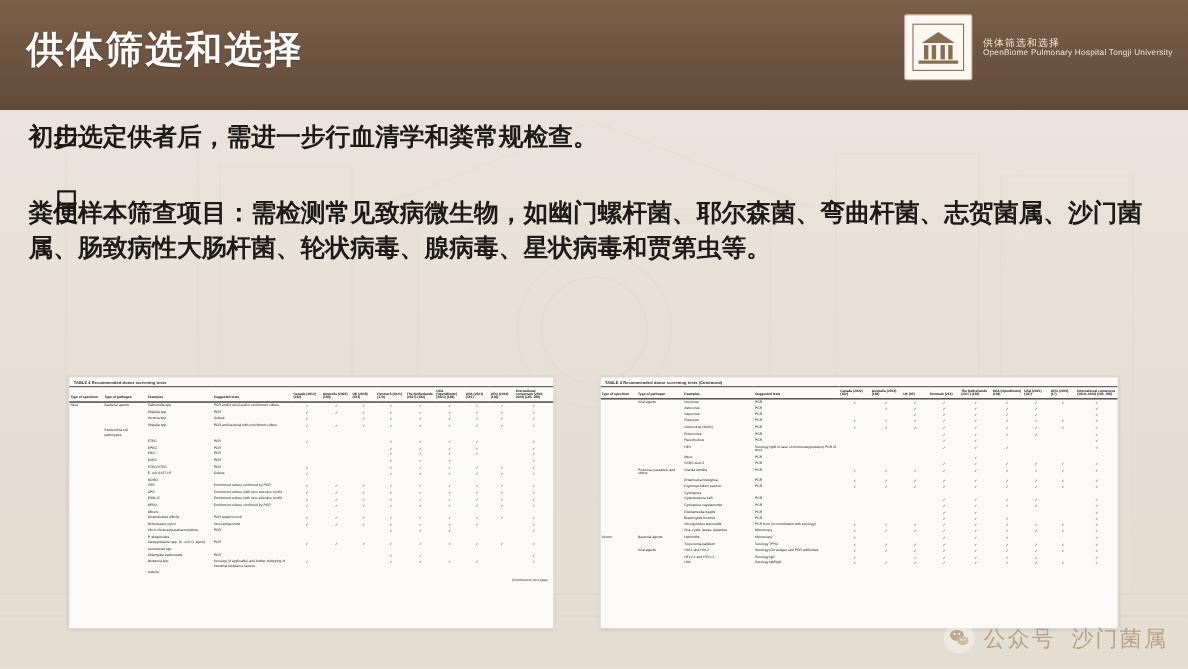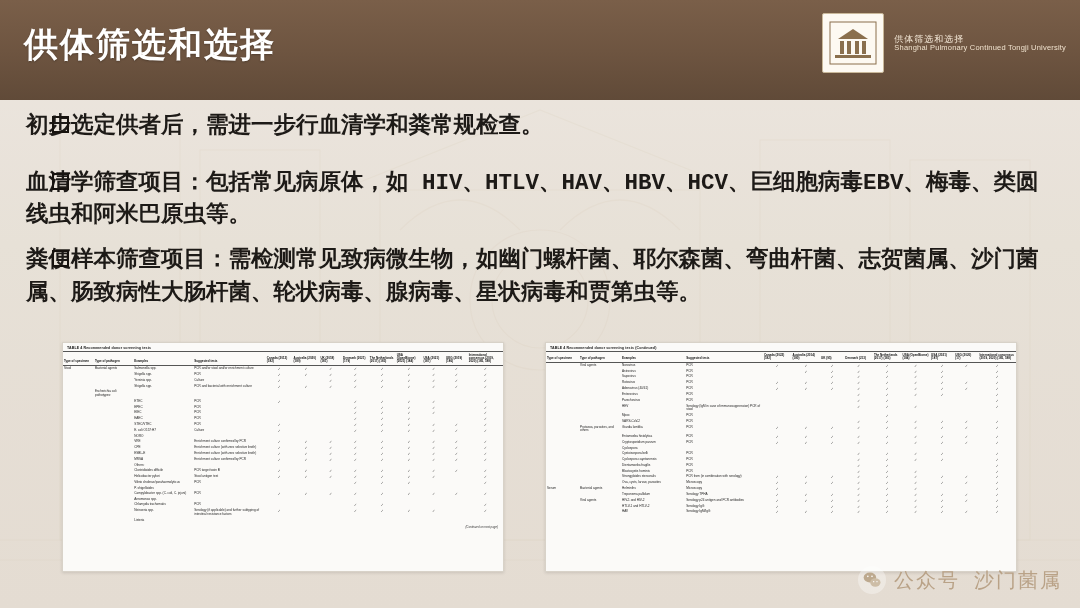--- a/index.html
+++ b/index.html
@@ -254,35 +254,34 @@
           <path d="M6 34 H42 V37 H6 Z" fill="#8a6f4d"></path>
           <path d="M9 18 H39 L24 8 Z" fill="#8a6f4d"></path>
           <rect x="11" y="20" width="4" height="13" fill="#8a6f4d"></rect>
           <rect x="18" y="20" width="4" height="13" fill="#8a6f4d"></rect>
           <rect x="26" y="20" width="4" height="13" fill="#8a6f4d"></rect>
           <rect x="33" y="20" width="4" height="13" fill="#8a6f4d"></rect>
         </svg>
       </div>
       <div class="logo-text">
         <span class="cn-small">供体筛选和选择</span>
-        <span class="en">Shanghai Pulmonary Continued Tongji University</span>
+        <span class="en">OpenBiome Pulmonary Hospital Tongji University</span>
       </div>
     </div>
   </div>
 
   <div class="content">
 
     <div class="bullet b1">
       <span class="sq"></span>
       <span class="txt">初步选定供者后，需进一步行血清学和粪常规检查。</span>
     </div>
 
     <div class="bullet b2">
       <span class="sq"></span>
-      <span class="txt">血清学筛查项目：包括常见病原体，如 HIV、HTLV、HAV、HBV、HCV、巨细胞病毒EBV、梅毒、类圆线虫和阿米巴原虫等。</span>
     </div>
 
     <div class="bullet b3">
       <span class="sq"></span>
       <span class="txt">粪便样本筛查项目：需检测常见致病微生物，如幽门螺杆菌、耶尔森菌、弯曲杆菌、志贺菌属、沙门菌属、肠致病性大肠杆菌、轮状病毒、腺病毒、星状病毒和贾第虫等。</span>
     </div>
   </div>
 
   <div class="figures">
 

